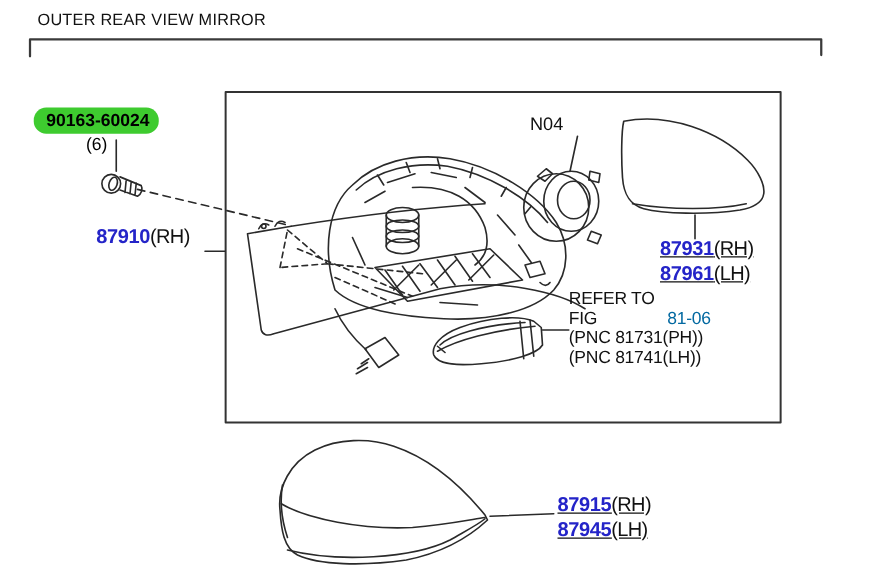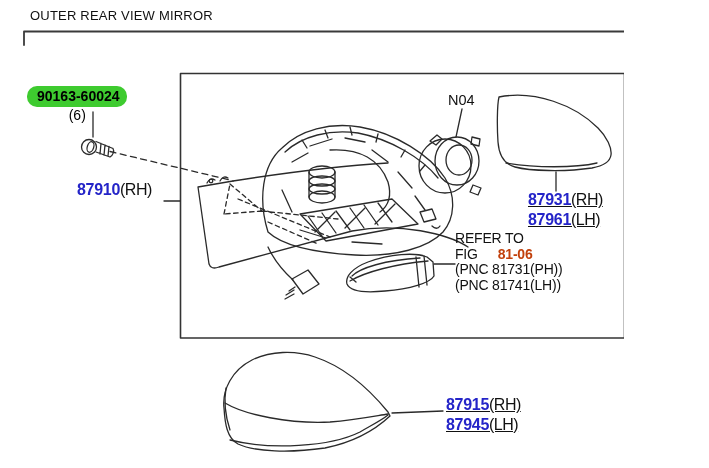--- a/index.html
+++ b/index.html
@@ -1,31 +1,31 @@
 <!DOCTYPE html>
 <html><head>
 <meta charset="utf-8">
 <style>
   html,body{margin:0;padding:0;background:#ffffff;}
   .stage{
-    position:relative;width:624px;height:468px;background:#fff;overflow:hidden;
+    position:relative;width:709px;height:468px;background:#fff;overflow:hidden;
     font-family:"Liberation Sans", sans-serif;color:#111;
   }
   .stage svg{position:absolute;left:0;top:0;}
   .abs{position:absolute;white-space:nowrap;}
   .title{font-size:13px;letter-spacing:.2px;color:#111;}
   .pillrow{display:flex;align-items:center;font-size:14px;}
   .pill{background:#3ecb2f;border-radius:10px;padding:2px 7px 3px 10px;font-weight:bold;color:#000;}
   .qty{margin-left:1px;color:#000;}
   .plabel{line-height:20px;font-size:16px;}
   .plabel .num{color:#2424c8;font-weight:bold;letter-spacing:-0.3px;}
   .plabel .side{color:#111;font-weight:normal;letter-spacing:-0.5px;}
   .nlabel{font-size:14.5px;color:#111;}
   .refer{font-size:14px;line-height:15.5px;color:#111;letter-spacing:-0.2px;}
-  .refer .figref{color:#c2410c;font-weight:bold;}
+  .refer .figref{color:#0369a1;font-weight:normal;margin-left:36px;}
   .refer .figpre{margin-right:20px;}
 </style>
 </head>
 <body>
 
 <div class="stage">
 
   <svg width="709" height="468" viewBox="0 0 709 468">
     <g fill="none" stroke="#2a2a2a" stroke-width="1.3" stroke-linecap="round" stroke-linejoin="round">
 
@@ -112,21 +112,21 @@
 
   <div class="abs pillrow" style="left:27px;top:86px;flex-direction:column;">
     <span class="pill">90163-60024</span>
       <span class="qty">(6)</span>
   </div>
 
   <div class="abs plabel" style="left:77px;top:180px;text-align:right;">
     <div><span class="num">87910</span><span class="side">(RH)</span></div>
   </div>
 
-  <div class="abs nlabel" style="left:448px;top:92px;">N04</div>
+  <div class="abs nlabel" style="left:424px;top:92px;">N04</div>
 
   <div class="abs plabel" style="left:528px;top:190px;text-decoration:underline;">
     <div><span class="num">87931</span><span class="side">(RH)</span></div>
     <div><span class="num">87961</span><span class="side">(LH)</span></div>
   </div>
 
   <div class="abs refer" style="left:455px;top:231px;">
     <div>REFER TO</div>
     <div><span class="figpre">FIG</span><span class="figref">81-06</span></div>
     <div>(PNC 81731(PH))</div>

